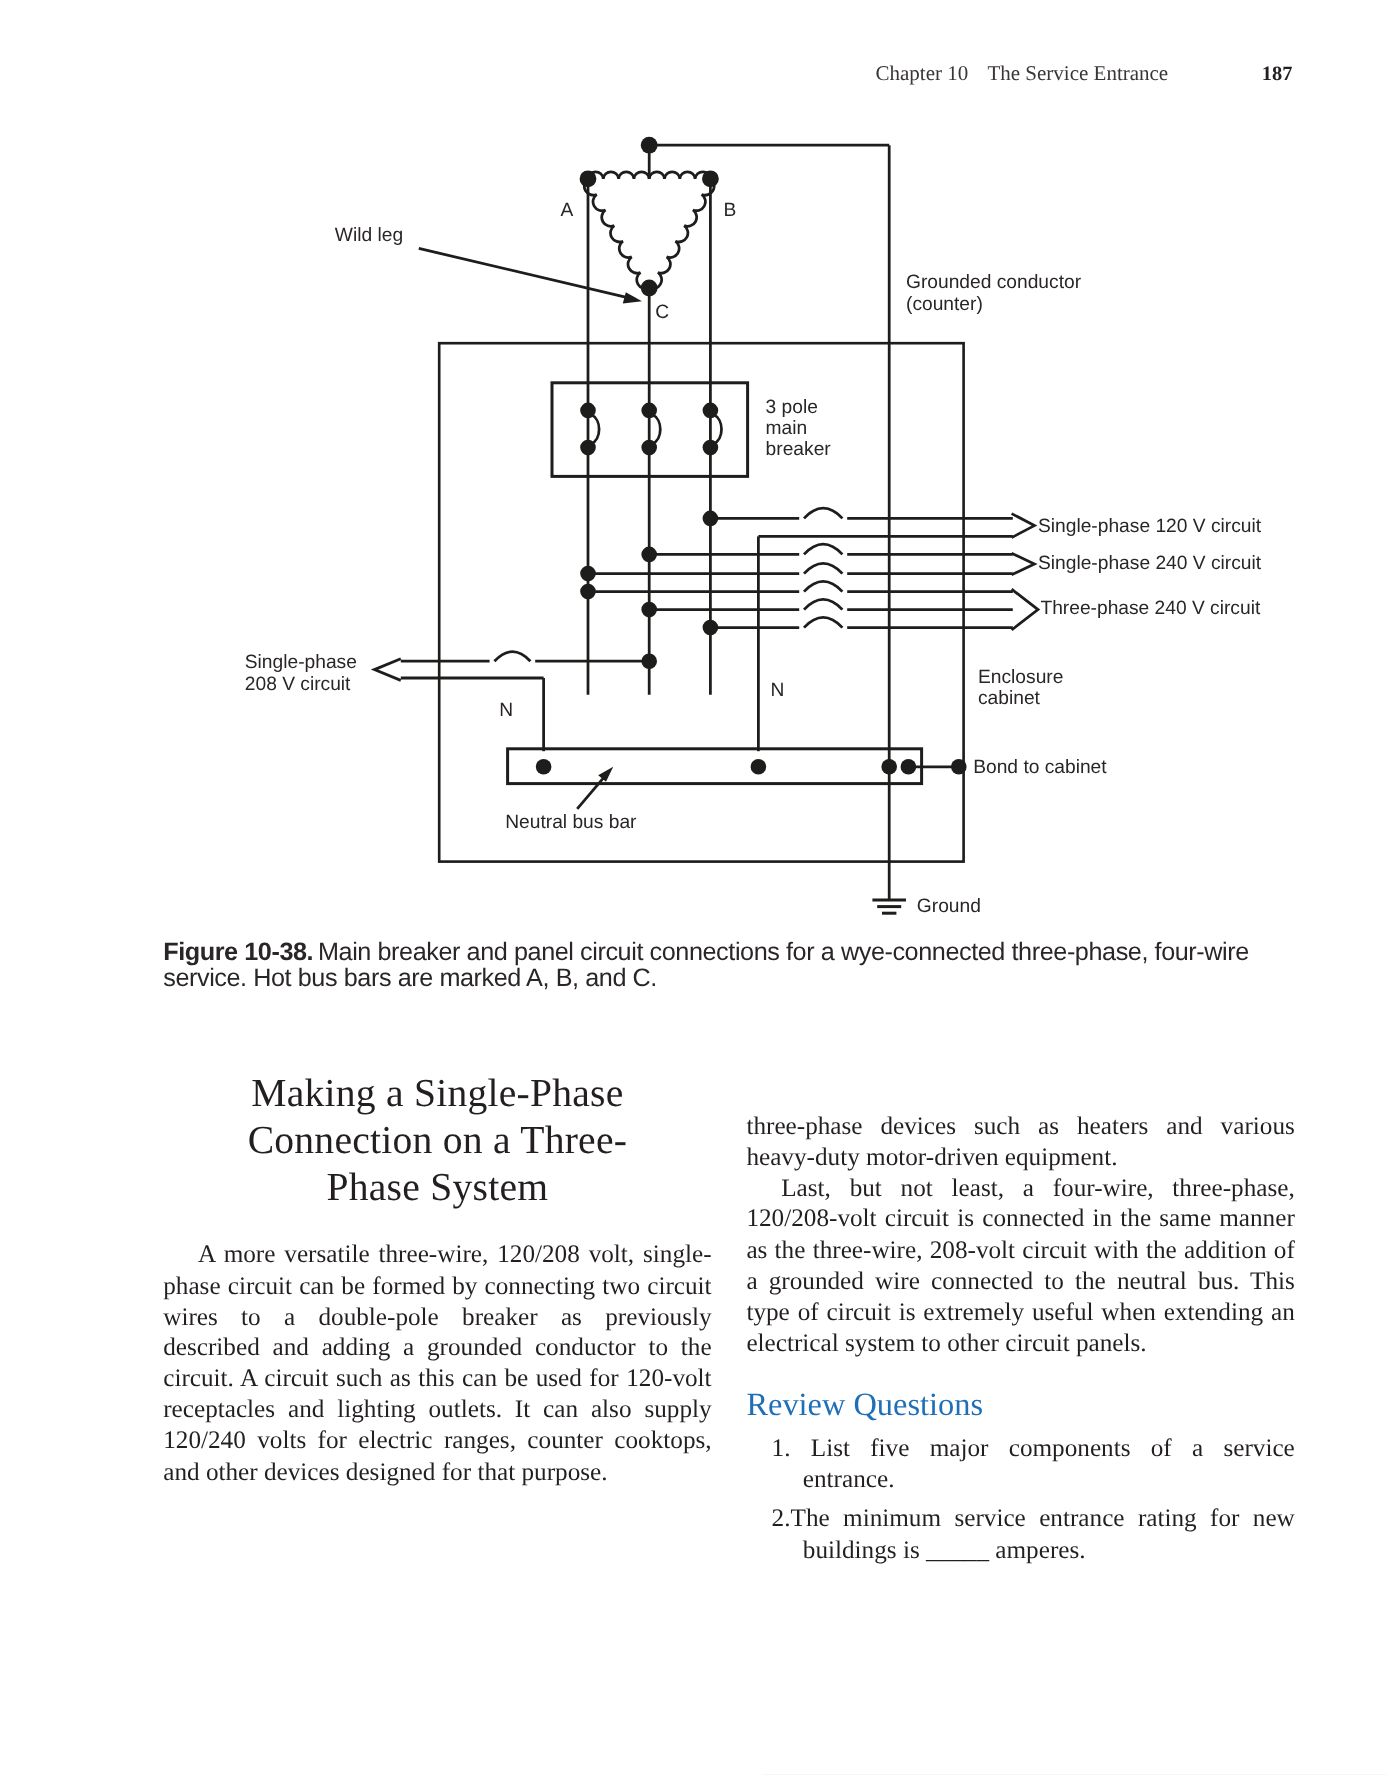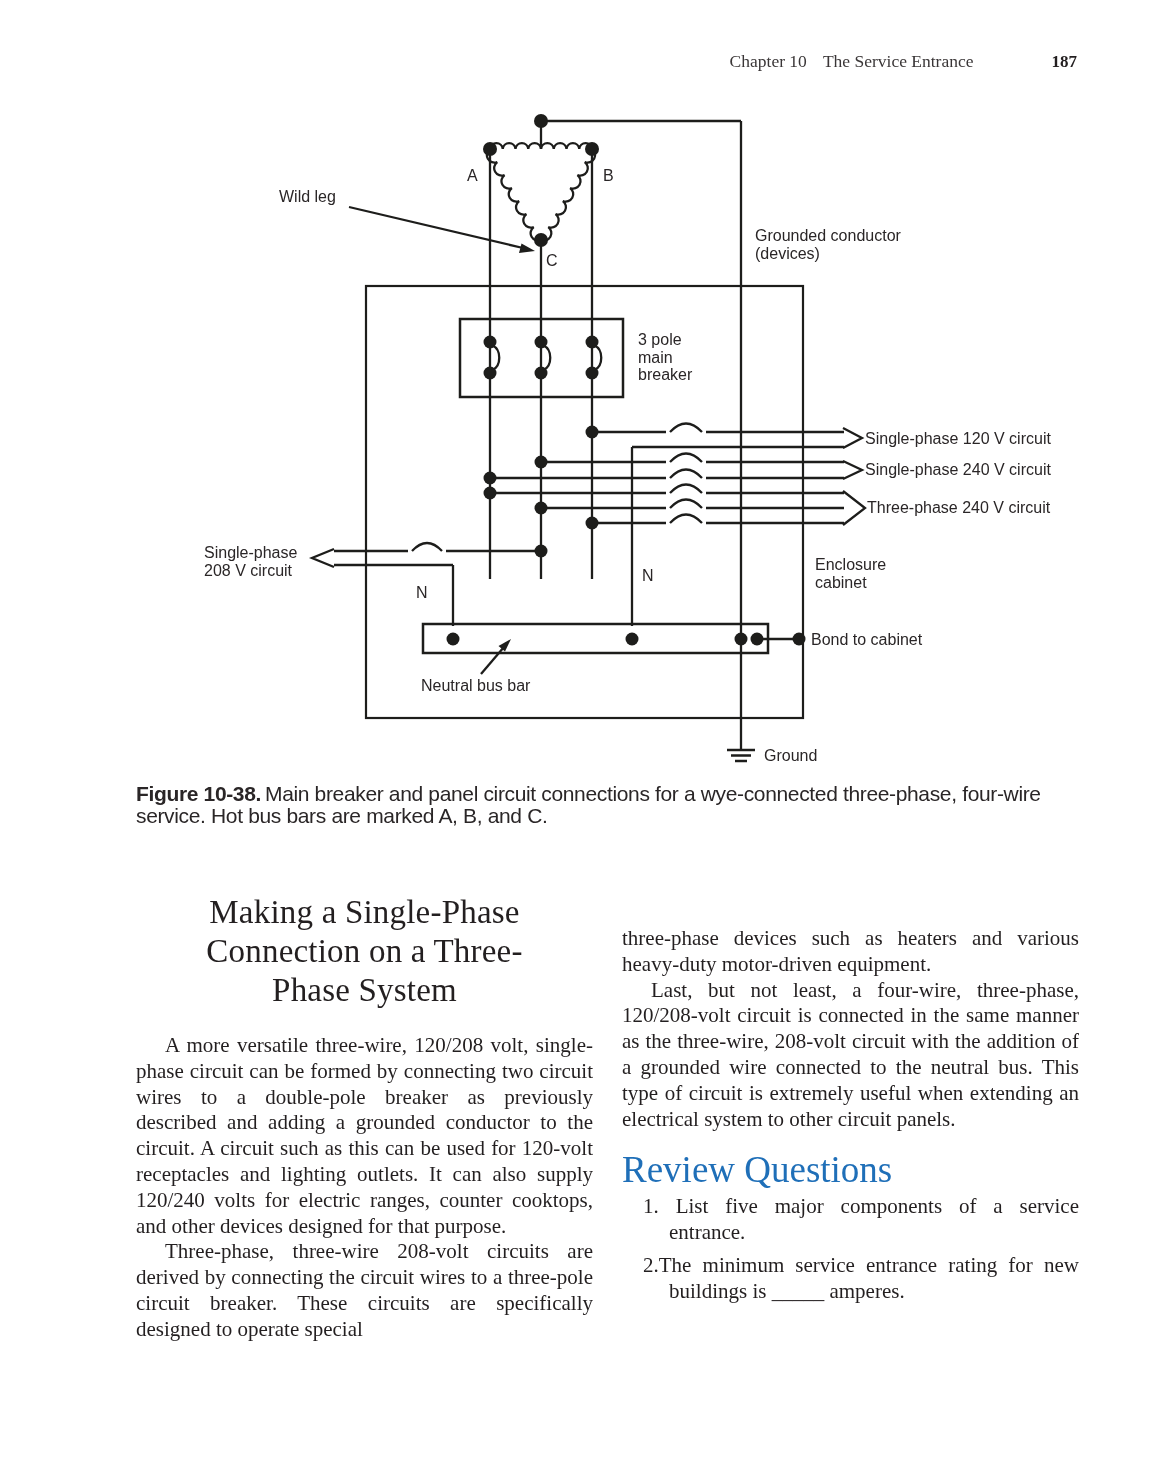--- a/index.html
+++ b/index.html
@@ -36,21 +36,21 @@
   .col-left  { left:136px; }
   .col-right { left:622px;margin-top:33px; }
   .col h1 {
     font-size:33px; line-height:39px; font-weight:normal; margin:0 0 23px 0;
     text-align:center; letter-spacing:0.2px;
   }
   .col h1 span { display:block; }
   .col p { margin:0; }
   .col p.indent { text-indent:29px; }
   h2.review-heading {
-    color:#1f6fb8; font-size:37px; line-height:32px; font-weight:normal;
+    color:#1f6fb8; font-size:27px; line-height:32px; font-weight:normal;
     margin:22px 0 8px 0; text-align:left;
   }
   p.instructions { font-style:italic; text-align:left; }
   .questions { margin-top:5px; padding-left:21px; }
   .question { padding-left:26px; text-indent:-26px; margin-top:7px; }
 </style>
 </head>
 <body>
 
 <div class="page">
@@ -170,21 +170,21 @@
       <circle cx="799" cy="639" r="6.5"></circle>
     </g>
   </svg>
 
   <div class="dlabel" style="left:279px; top:188px;">Wild leg</div>
   <div class="dlabel" style="left:467px; top:167px;">A</div>
   <div class="dlabel" style="left:603px; top:167px;">B</div>
   <div class="dlabel" style="left:546px; top:252px;">C</div>
   <div class="dlabel" style="left:755px; top:227px;">
     <div>Grounded conductor</div>
-    <div>(devices)</div>
+    <div>(counter)</div>
   </div>
   <div class="dlabel" style="left:638px; top:331px;">
     <div>3 pole</div>
     <div>main</div>
     <div>breaker</div>
   </div>
   <div class="dlabel" style="left:865px; top:430px;">Single-phase 120 V circuit</div>
   <div class="dlabel" style="left:865px; top:461px;">Single-phase 240 V circuit</div>
   <div class="dlabel" style="left:867px; top:499px;">Three-phase 240 V circuit</div>
   <div class="dlabel" style="left:204px; top:544px;">
@@ -205,21 +205,20 @@
     <b>Figure 10-38.</b><span>Main breaker and panel circuit connections for a wye-connected three-phase, four-wire service. Hot bus bars are marked A, B, and C.</span>
   </div>
 
   <div class="col col-left">
     <h1>
       <span>Making a Single-Phase</span>
       <span>Connection on a Three-</span>
       <span>Phase System</span>
     </h1>
     <p class="indent">A more versatile three-wire, 120/208 volt, single-phase circuit can be formed by connecting two circuit wires to a double-pole breaker as previously described and adding a grounded conductor to the circuit. A circuit such as this can be used for 120-volt receptacles and lighting outlets. It can also supply 120/240 volts for electric ranges, counter cooktops, and other devices designed for that purpose.</p>
-    <p class="indent">Three-phase, three-wire 208-volt circuits are derived by connecting the circuit wires to a three-pole circuit breaker. These circuits are specifically designed to operate special</p>
   </div>
 
   <div class="col col-right">
     <p>three-phase devices such as heaters and various heavy-duty motor-driven equipment.</p>
     <p class="indent">Last, but not least, a four-wire, three-phase, 120/208-volt circuit is connected in the same manner as the three-wire, 208-volt circuit with the addition of a grounded wire connected to the neutral bus. This type of circuit is extremely useful when extending an electrical system to other circuit panels.</p>
     <h2 class="review-heading">Review Questions</h2>
     <div class="questions">
       <div class="question">1. List five major components of a service entrance.</div>
       <div class="question">2.The minimum service entrance rating for new buildings is _____ amperes.</div>
     </div>

